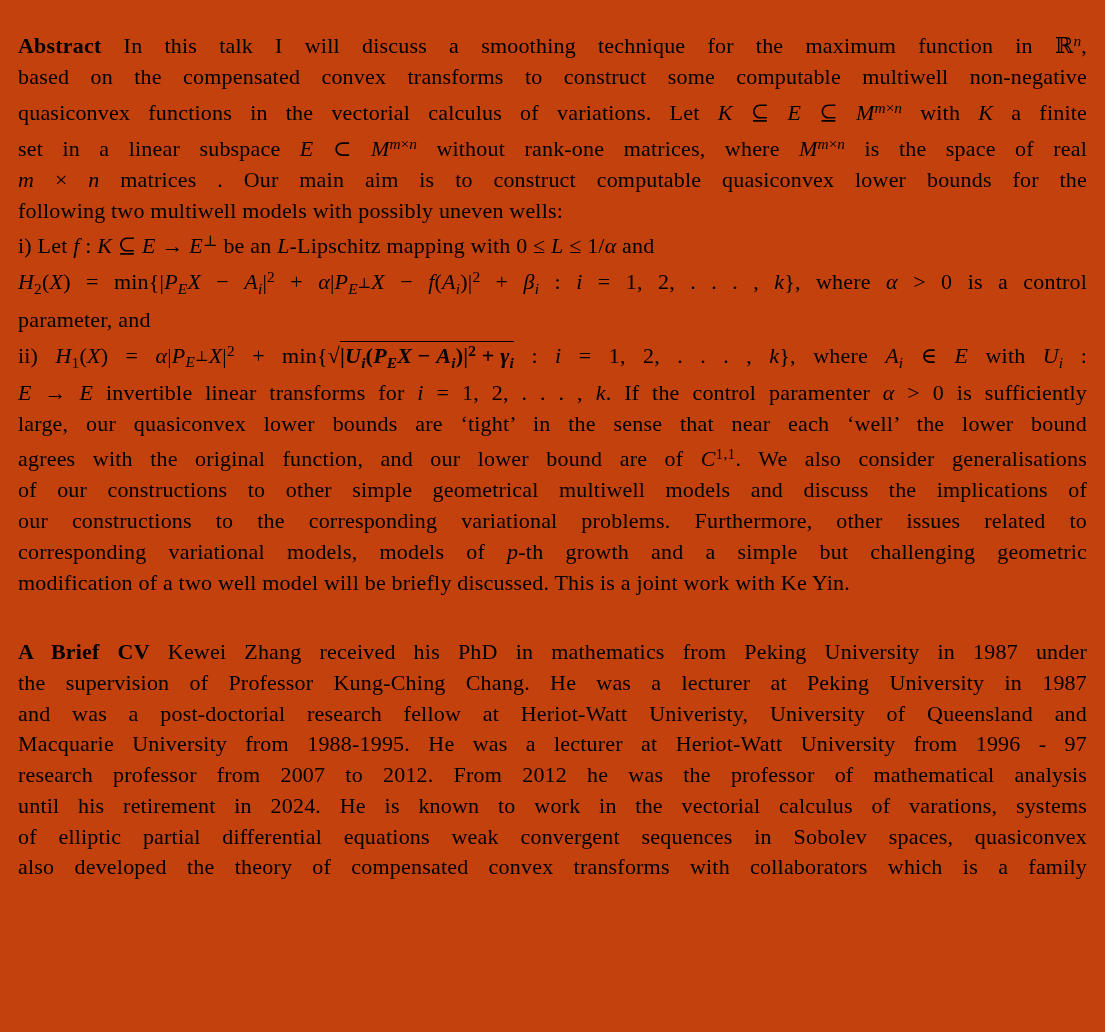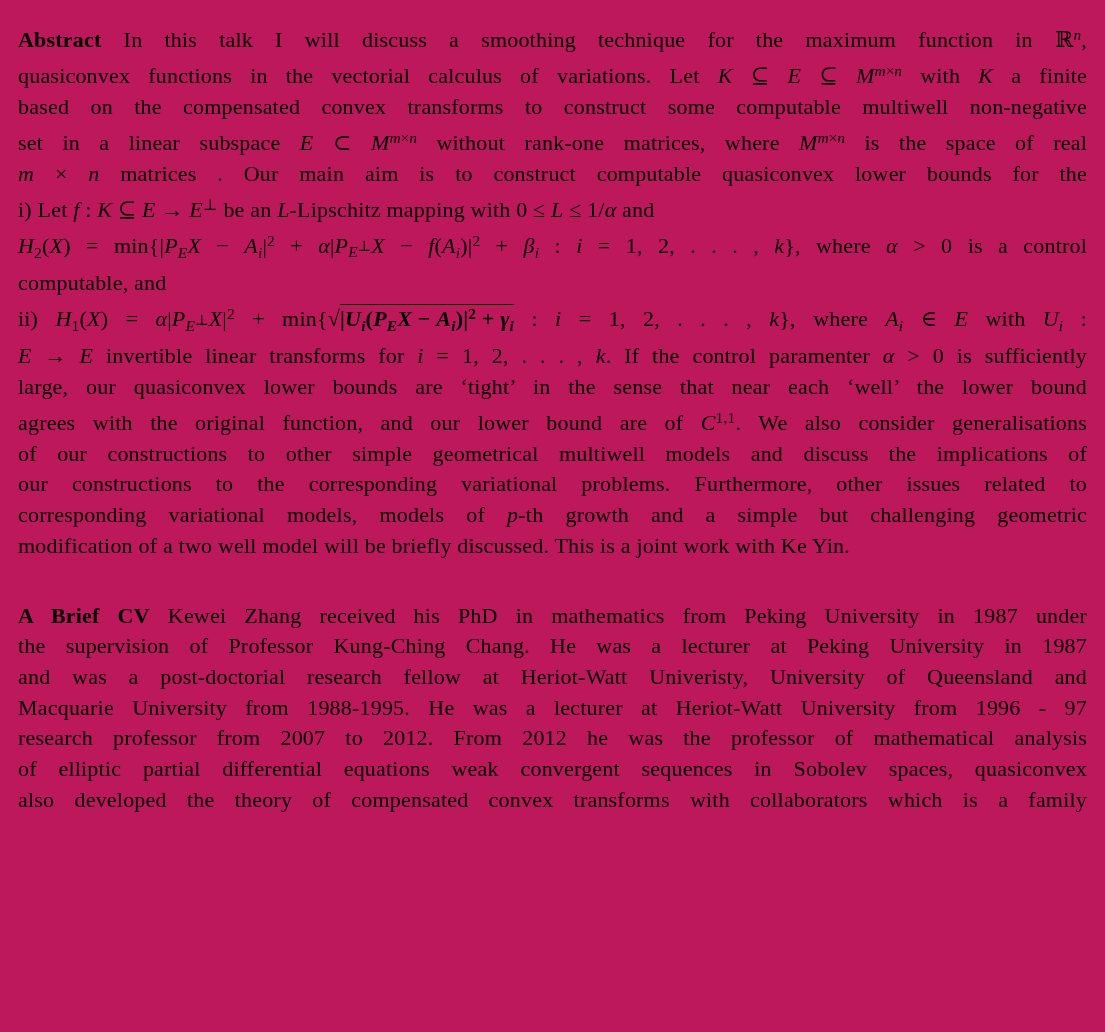--- a/index.html
+++ b/index.html
@@ -1,26 +1,26 @@
 <!DOCTYPE html>
 <html><head>
 <meta charset="utf-8">
 <style>
   html, body { margin: 0; padding: 0; background: #ffffff; }
   .page {
     position: relative;
     width: 1105px;
     height: 1032px;
     box-sizing: border-box;
-    background: #be185d;
+    background: #c2410c;
     color: #000000;
     font-family: "Liberation Serif", "DejaVu Serif", serif;
     font-size: 22px;
     letter-spacing: 0.2px;
-    padding: 20px 18px 0 18px;
+    padding: 26px 18px 0 18px;
     overflow: hidden;
   }
   .paragraph { display: block; }
   .paragraph.cv { margin-top: 39px; }
   .line {
     display: block;
     line-height: 30.7px;
     text-align: justify;
     text-align-last: justify;
     white-space: normal;
@@ -39,38 +39,40 @@
     line-height: 1.1;
     font-weight: bold;
   }
 </style>
 </head>
 <body>
 
 <div class="page">
   <div class="paragraph abstract">
       <div class="line"><span class="run-b">Abstract</span><span> In this talk I will discuss a smoothing technique for the maximum function in </span><span>ℝ</span><span class="run-sup run-i">n</span><span>,</span></div>
+      <div class="line"><span>based on the compensated convex transforms to construct some computable multiwell non-negative</span></div>
       <div class="line"><span>quasiconvex functions in the vectorial calculus of variations. Let </span><span class="run-i">K</span><span> ⊆ </span><span class="run-i">E</span><span> ⊆ </span><span class="run-i">M</span><span class="run-sup"><span class="run-i">m</span><span>×</span><span class="run-i">n</span></span><span> with </span><span class="run-i">K</span><span> a finite</span></div>
-      <div class="line"><span>based on the compensated convex transforms to construct some computable multiwell non-negative</span></div>
       <div class="line"><span>set in a linear subspace </span><span class="run-i">E</span><span> ⊂ </span><span class="run-i">M</span><span class="run-sup"><span class="run-i">m</span><span>×</span><span class="run-i">n</span></span><span> without rank-one matrices, where </span><span class="run-i">M</span><span class="run-sup"><span class="run-i">m</span><span>×</span><span class="run-i">n</span></span><span> is the space of real</span></div>
       <div class="line"><span class="run-i">m</span><span> × </span><span class="run-i">n</span><span> matrices . Our main aim is to construct computable quasiconvex lower bounds for the</span></div>
+      <div class="line last"><span>following two multiwell models with possibly uneven wells:</span></div>
       <div class="line last"><span>i) Let </span><span class="run-i">f</span><span> : </span><span class="run-i">K</span><span> ⊆ </span><span class="run-i">E</span><span> → </span><span class="run-i">E</span><span class="run-sup">⊥</span><span> be an </span><span class="run-i">L</span><span>-Lipschitz mapping with 0 ≤ </span><span class="run-i">L</span><span> ≤ 1/</span><span class="run-i">α</span><span> and</span></div>
       <div class="line"><span class="run-i">H</span><span class="run-sub">2</span><span>(</span><span class="run-i">X</span><span>) = min{|</span><span class="run-i">P</span><span class="run-sub run-i">E</span><span class="run-i">X</span><span> − </span><span class="run-i">A</span><span class="run-sub run-i">i</span><span>|</span><span class="run-sup">2</span><span> + </span><span class="run-i">α</span><span>|</span><span class="run-i">P</span><span class="run-sub"><span class="run-i">E</span><span class="run-sup">⊥</span></span><span class="run-i">X</span><span> − </span><span class="run-i">f</span><span>(</span><span class="run-i">A</span><span class="run-sub run-i">i</span><span>)|</span><span class="run-sup">2</span><span> + </span><span class="run-i">β</span><span class="run-sub run-i">i</span><span> : </span><span class="run-i">i</span><span> = 1, 2, . . . , </span><span class="run-i">k</span><span>}, where </span><span class="run-i">α</span><span> &gt; 0 is a control</span></div>
-      <div class="line last"><span>computable, and</span></div>
+      <div class="line last"><span>parameter, and</span></div>
       <div class="line"><span>ii) </span><span class="run-i">H</span><span class="run-sub">1</span><span>(</span><span class="run-i">X</span><span>) = </span><span class="run-i">α</span><span>|</span><span class="run-i">P</span><span class="run-sub"><span class="run-i">E</span><span class="run-sup">⊥</span></span><span class="run-i">X</span><span>|</span><span class="run-sup">2</span><span> + min{</span><span>√</span><span class="run-ol"><span>|</span><span class="run-i">U</span><span class="run-sub run-i">i</span><span>(</span><span class="run-i">P</span><span class="run-sub run-i">E</span><span class="run-i">X</span><span> − </span><span class="run-i">A</span><span class="run-sub run-i">i</span><span>)|</span><span class="run-sup">2</span><span> + </span><span class="run-i">γ</span><span class="run-sub run-i">i</span></span><span> : </span><span class="run-i">i</span><span> = 1, 2, . . . , </span><span class="run-i">k</span><span>}, where </span><span class="run-i">A</span><span class="run-sub run-i">i</span><span> ∈ </span><span class="run-i">E</span><span> with </span><span class="run-i">U</span><span class="run-sub run-i">i</span><span> :</span></div>
       <div class="line"><span class="run-i">E</span><span> → </span><span class="run-i">E</span><span> invertible linear transforms for </span><span class="run-i">i</span><span> = 1, 2, . . . , </span><span class="run-i">k</span><span>. If the control paramenter </span><span class="run-i">α</span><span> &gt; 0 is sufficiently</span></div>
       <div class="line"><span>large, our quasiconvex lower bounds are ‘tight’ in the sense that near each ‘well’ the lower bound</span></div>
       <div class="line"><span>agrees with the original function, and our lower bound are of </span><span class="run-i">C</span><span class="run-sup">1,1</span><span>. We also consider generalisations</span></div>
       <div class="line"><span>of our constructions to other simple geometrical multiwell models and discuss the implications of</span></div>
       <div class="line"><span>our constructions to the corresponding variational problems. Furthermore, other issues related to</span></div>
       <div class="line"><span>corresponding variational models, models of </span><span class="run-i">p</span><span>-th growth and a simple but challenging geometric</span></div>
       <div class="line last"><span>modification of a two well model will be briefly discussed. This is a joint work with Ke Yin.</span></div>
     </div>
   <div class="paragraph cv">
       <div class="line"><span class="run-b">A Brief CV</span><span> Kewei Zhang received his PhD in mathematics from Peking University in 1987 under</span></div>
       <div class="line"><span>the supervision of Professor Kung-Ching Chang. He was a lecturer at Peking University in 1987</span></div>
       <div class="line"><span>and was a post-doctorial research fellow at Heriot-Watt Univeristy, University of Queensland and</span></div>
       <div class="line"><span>Macquarie University from 1988-1995. He was a lecturer at Heriot-Watt University from 1996 - 97</span></div>
       <div class="line"><span>research professor from 2007 to 2012. From 2012 he was the professor of mathematical analysis</span></div>
+      <div class="line"><span>until his retirement in 2024. He is known to work in the vectorial calculus of varations, systems</span></div>
       <div class="line"><span>of elliptic partial differential equations weak convergent sequences in Sobolev spaces, quasiconvex</span></div>
       <div class="line"><span>also developed the theory of compensated convex transforms with collaborators which is a family</span></div>
     </div>
 </div>
 
 </body></html>

